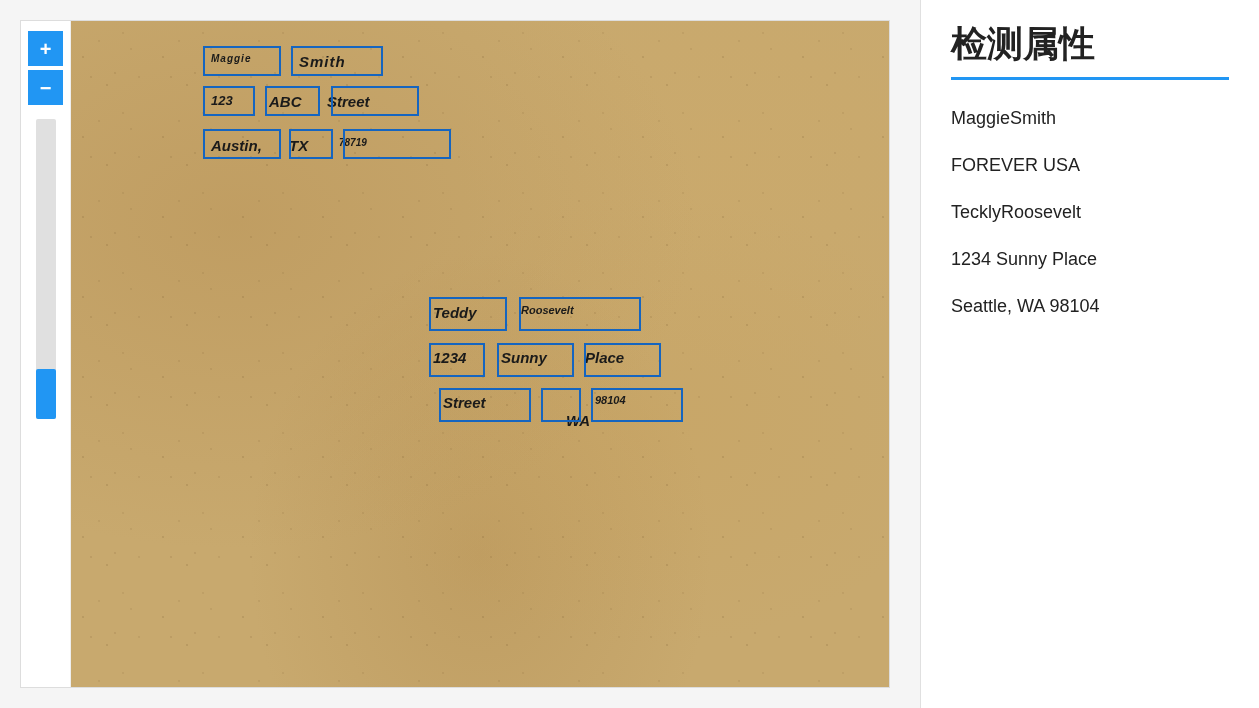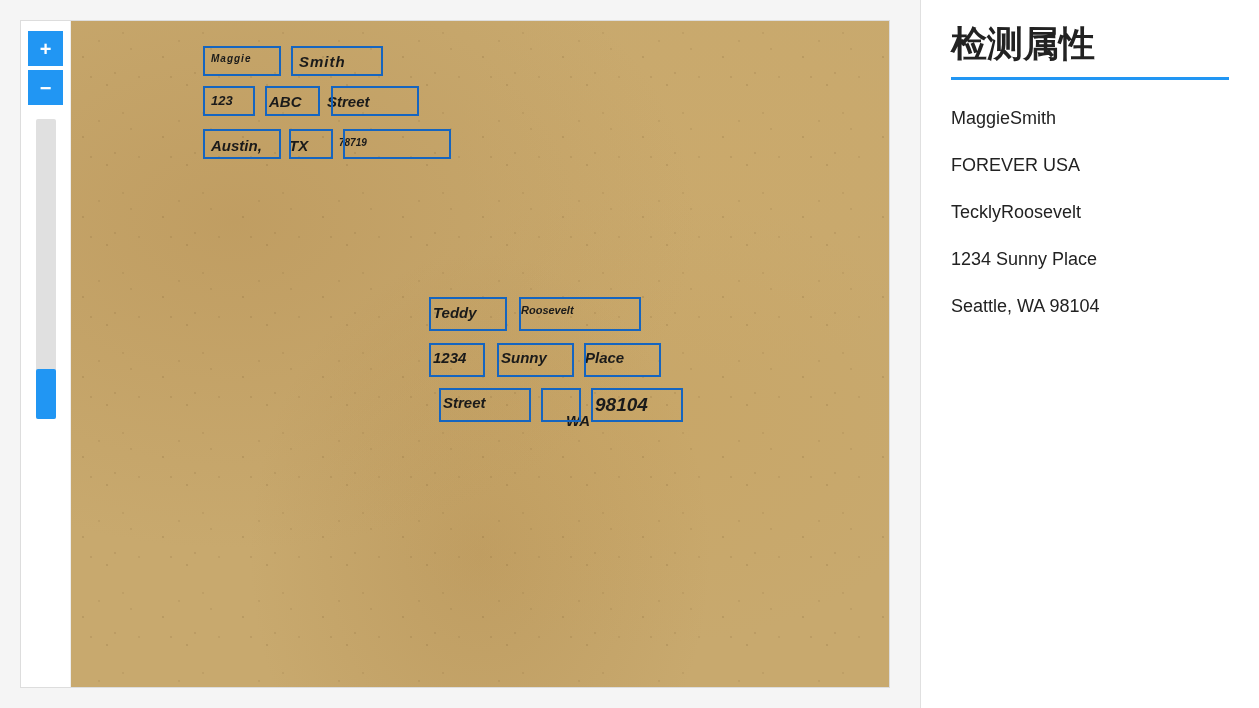--- a/index.html
+++ b/index.html
@@ -188,21 +188,21 @@
 
         <div style="position:absolute; left:362px; top:283px; font-family:'Arial',sans-serif; font-size:15px; color:#1a1a1a; font-style:italic; font-weight:600;">Teddy</div>
         <div style="position:absolute; left:450px; top:283px; font-family:'Arial',sans-serif; font-size:11px; color:#1a1a1a; font-style:italic; font-weight:700;">Roosevelt</div>
 
         <div style="position:absolute; left:362px; top:328px; font-family:Liberation Sans, sans-serif; font-size:15px; color:#1a1a1a; font-style:italic; font-weight:600;">1234</div>
         <div style="position:absolute; left:430px; top:328px; font-family:'Arial',sans-serif; font-size:15px; color:#1a1a1a; font-style:italic; font-weight:600;">Sunny</div>
         <div style="position:absolute; left:514px; top:328px; font-family:'Arial',sans-serif; font-size:15px; color:#1a1a1a; font-style:italic; font-weight:600;">Place</div>
 
         <div style="position:absolute; left:372px; top:373px; font-family:'Arial',sans-serif; font-size:15px; color:#1a1a1a; font-style:italic; font-weight:600;">Street</div>
         <div style="position:absolute; left:472px; top:391px; font-family:'Arial',sans-serif; font-size:15px; color:#1a1a1a; font-style:italic; font-weight:600;padding-left:23px;">WA</div>
-        <div style="position:absolute; left:524px; top:373px; font-family:'Arial',sans-serif; font-size:19px; color:#1a1a1a; font-style:italic; font-weight:600;">98104</div>
+        <div style="position:absolute; left:524px; top:373px; font-family:'Arial',sans-serif; font-size:11px; color:#1a1a1a; font-style:italic; font-weight:600;">98104</div>
 
         <div class="bbox" style="left:132px; top:25px; width:78px; height:30px;"></div>
         <div class="bbox" style="left:220px; top:25px; width:92px; height:30px;"></div>
         <div class="bbox" style="left:132px; top:65px; width:52px; height:30px;"></div>
         <div class="bbox" style="left:194px; top:65px; width:55px; height:30px;"></div>
         <div class="bbox" style="left:260px; top:65px; width:88px; height:30px;"></div>
         <div class="bbox" style="left:132px; top:108px; width:78px; height:30px;"></div>
         <div class="bbox" style="left:218px; top:108px; width:44px; height:30px;"></div>
         <div class="bbox" style="left:272px; top:108px; width:108px; height:30px;"></div>
 

